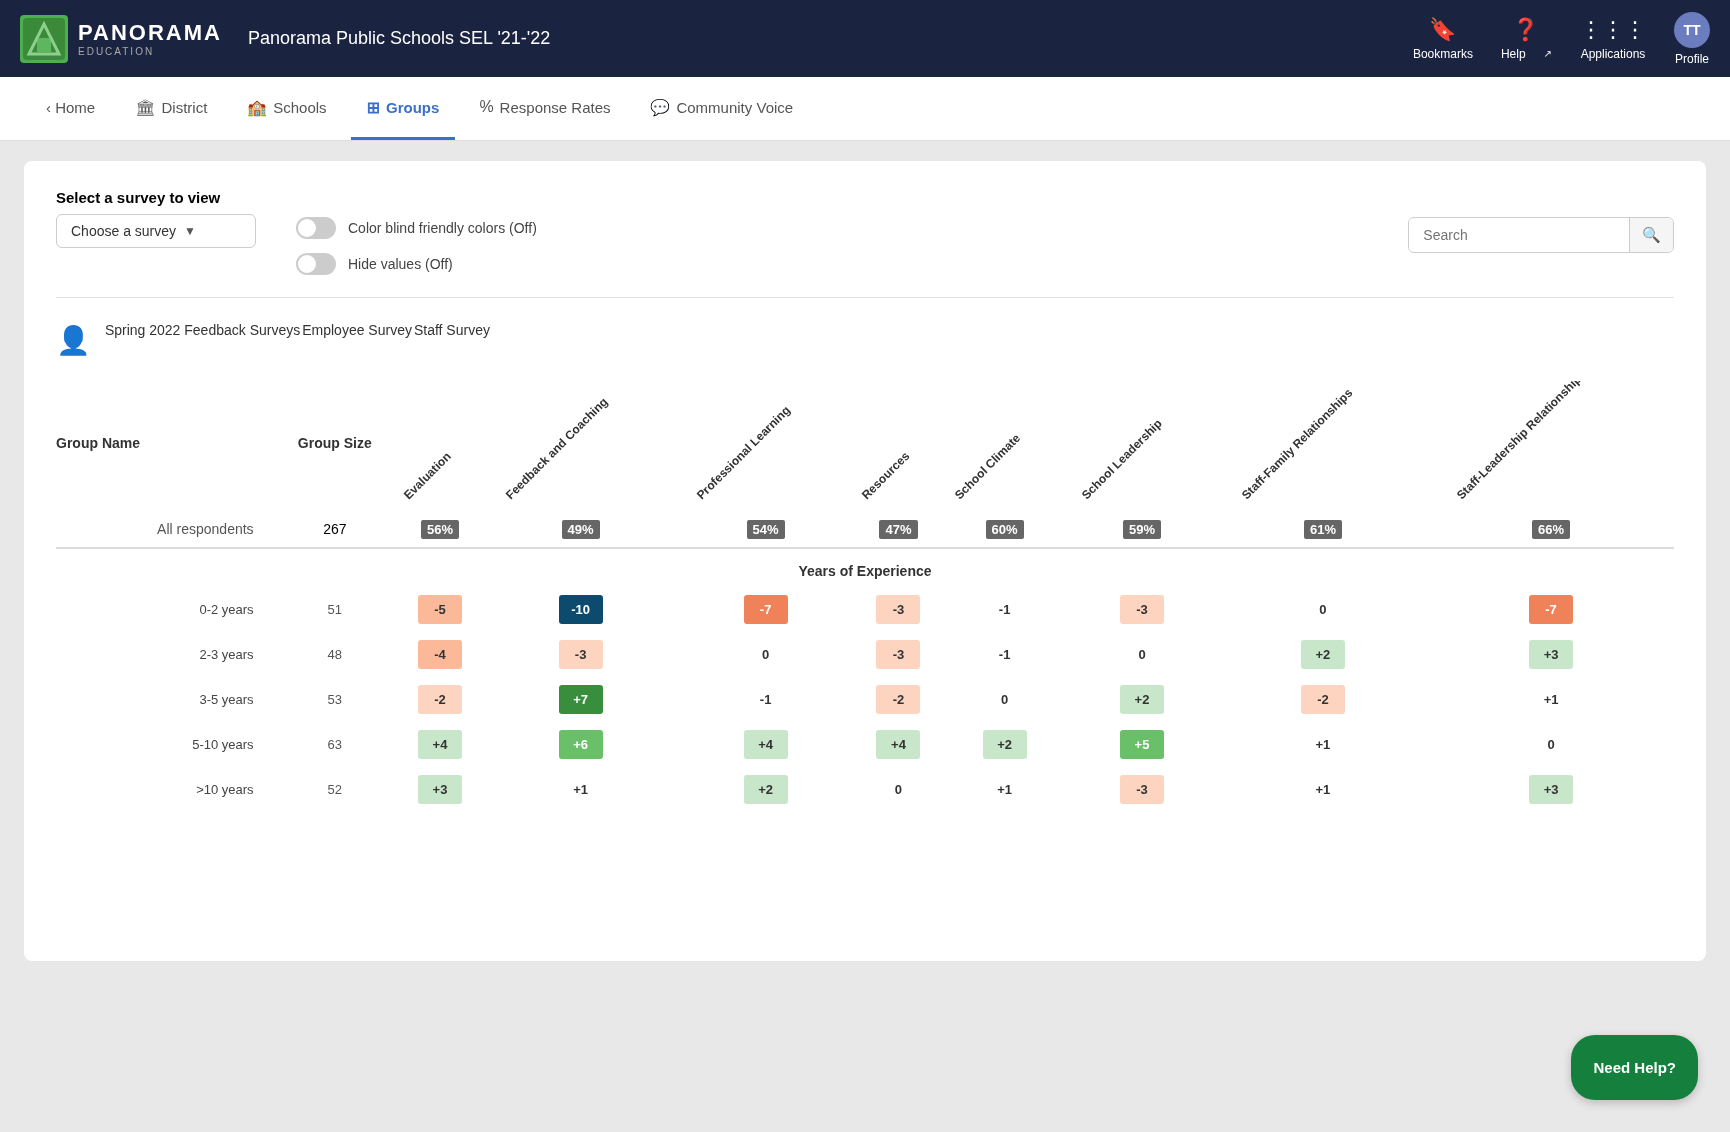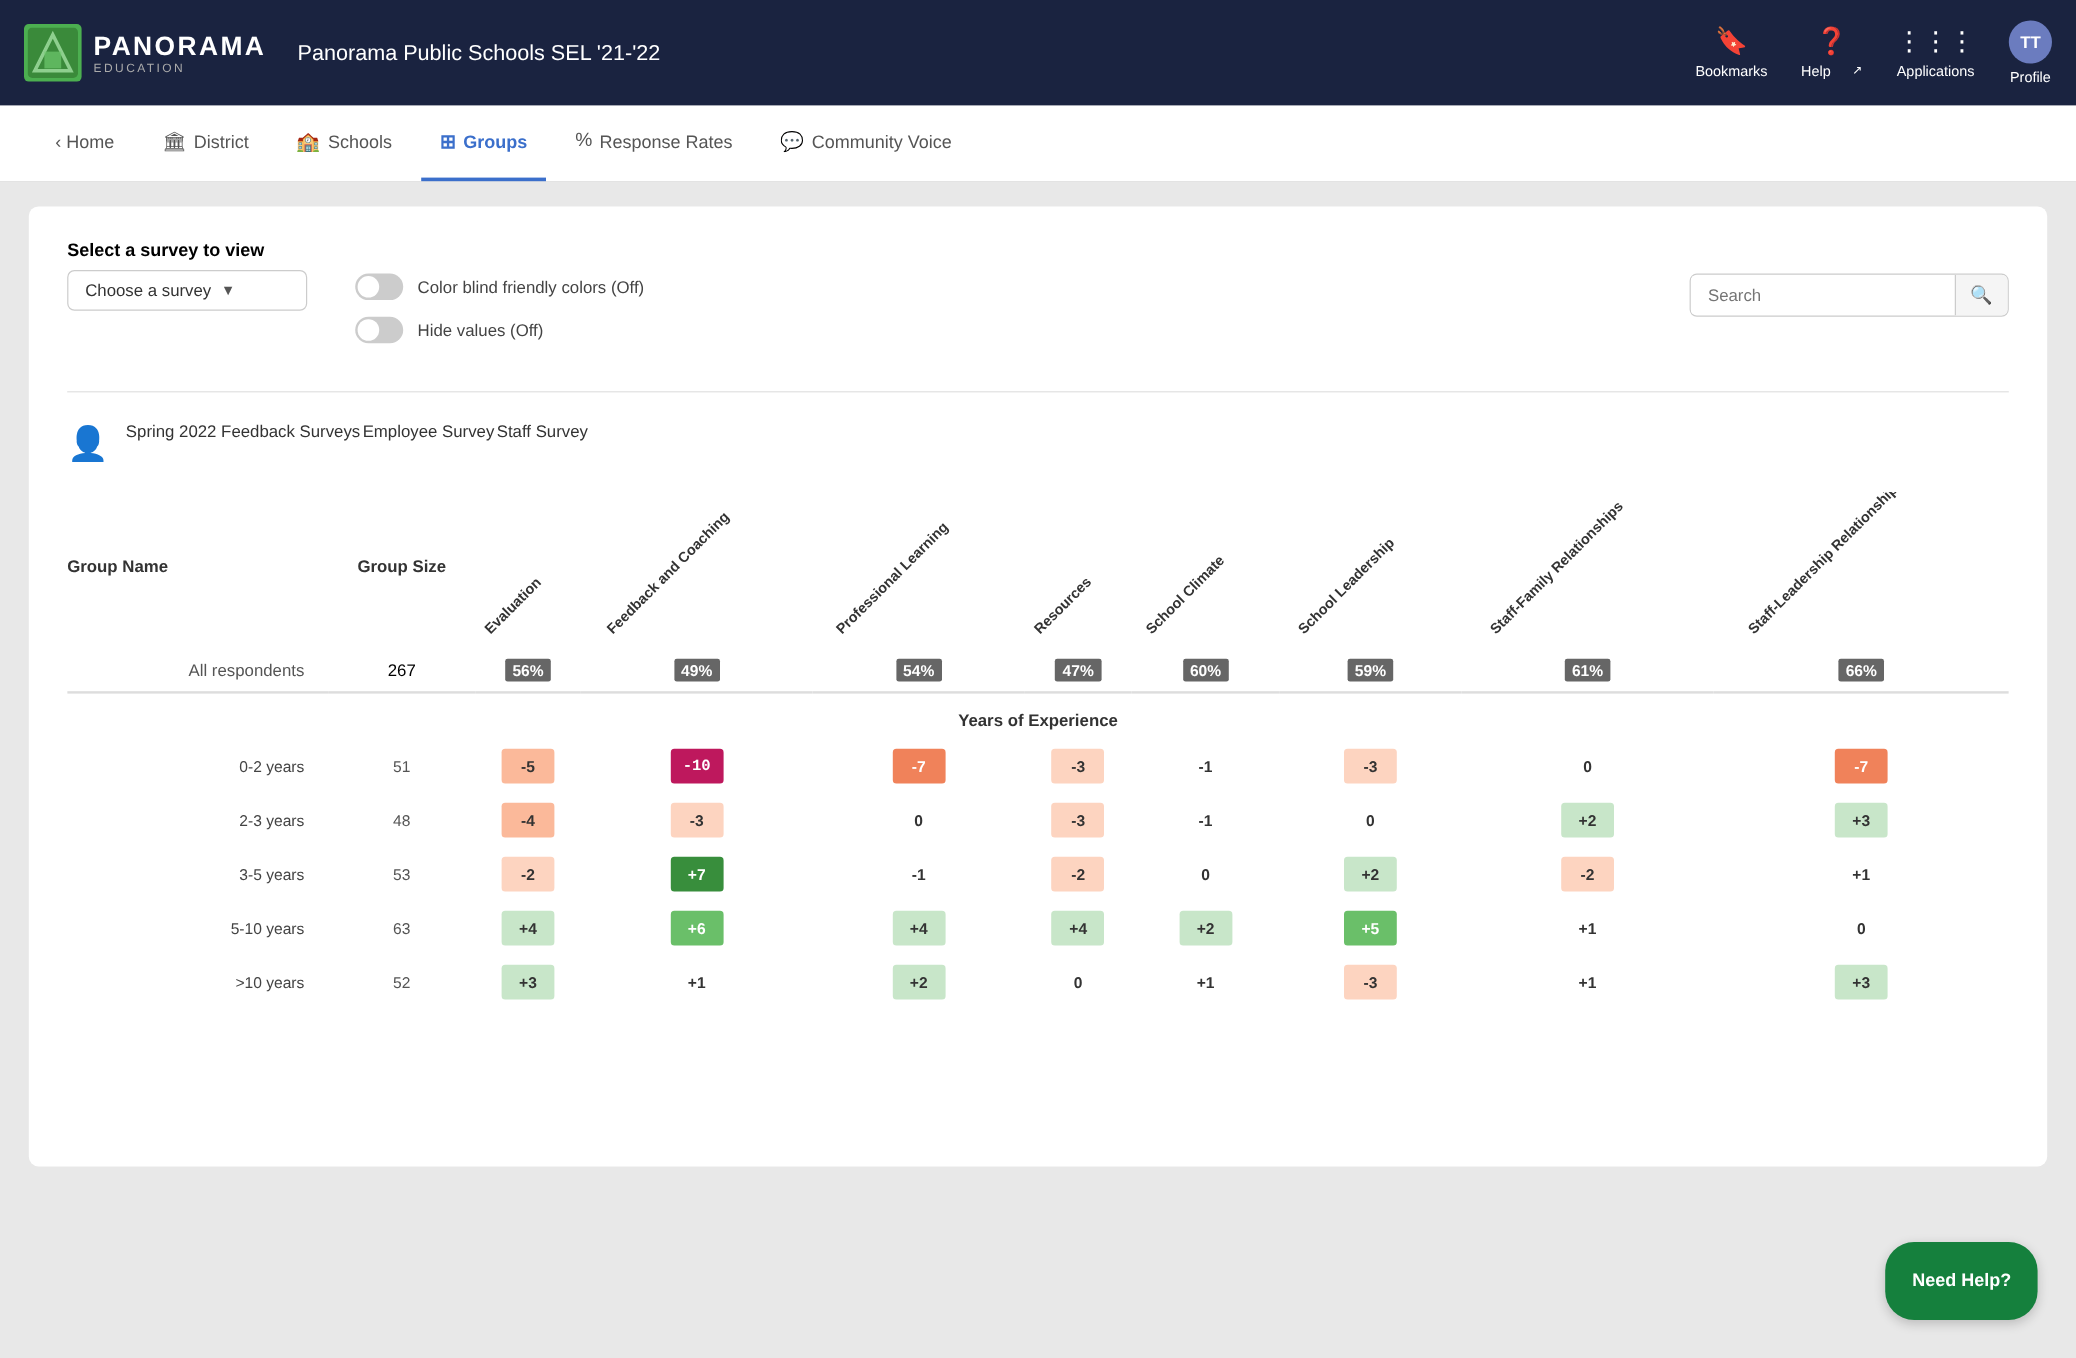--- a/index.html
+++ b/index.html
@@ -1,21 +1,21 @@
 <!DOCTYPE html>
 <html><head>
   <meta charset="utf-8">
   <style>
     * { box-sizing: border-box; margin: 0; padding: 0; }
     body { font-family: -apple-system, BlinkMacSystemFont, 'Segoe UI', sans-serif; background: #e8e8e8; }
 
     
     .top-nav {
       background: #1a2340;
-      height: 88px;
+      height: 77px;
       display: flex;
       align-items: center;
       padding: 0 20px;
       gap: 16px;
     }
     .logo-area {
       display: flex;
       align-items: center;
       gap: 10px;
       flex: 1;
@@ -104,21 +104,21 @@
       border-radius: 8px;
       padding: 28px 32px;
       min-height: 800px;
     }
 
     
     .controls-row {
       display: flex;
       align-items: flex-start;
       gap: 40px;
-      margin-bottom: 40px;
+      margin-bottom: 22px;
     }
     .survey-selector {
       flex: 0 0 auto;
     }
     .survey-selector label {
       font-weight: 700;
       font-size: 15px;
       display: block;
       margin-bottom: 8px;
     }
@@ -300,21 +300,21 @@
       color: #555;
     }
     .cell-val {
       border-radius: 3px;
       padding: 7px 6px;
       font-size: 13px;
       font-weight: 600;
       min-width: 44px;
       display: inline-block;
     }
-    .cell-orange-dark { background: #be185d; color: white; font-family: Liberation Mono, monospace; }
+    .cell-orange-dark { background: #0c4a6e; color: white; }
     .cell-orange { background: #f0825a; color: white; }
     .cell-orange-light { background: #fbb99a; color: #333; }
     .cell-peach { background: #fdd4c0; color: #333; }
     .cell-neutral { background: transparent; color: #333; }
     .cell-green-light { background: #c8e6c9; color: #333; }
     .cell-green { background: #6abf69; color: white; }
     .cell-green-dark { background: #388e3c; color: white; }
 
     
     .need-help-btn {

